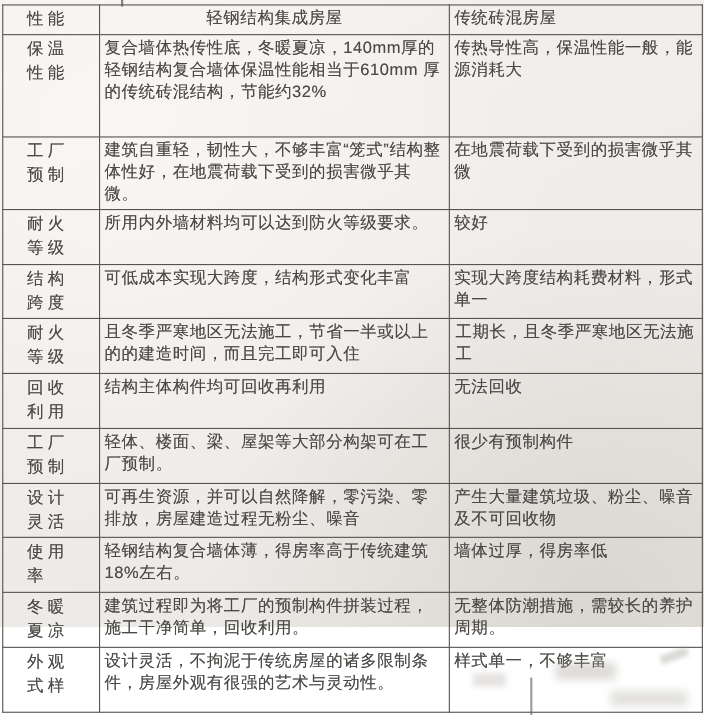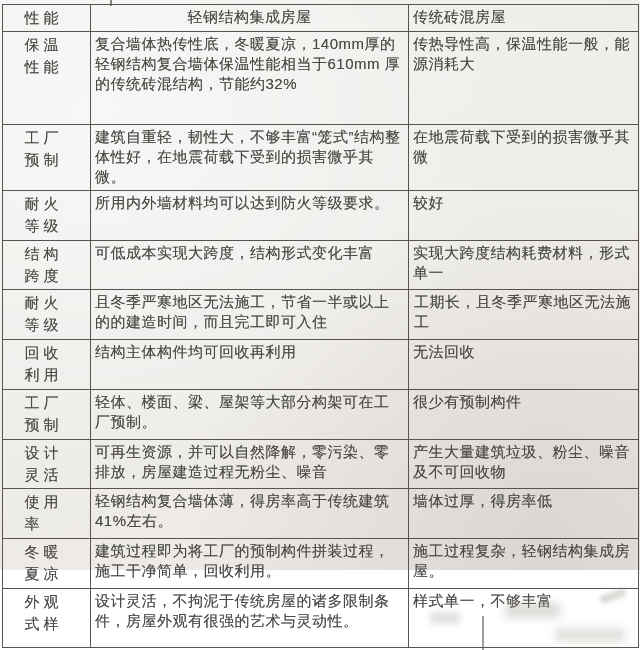--- a/index.html
+++ b/index.html
@@ -102,27 +102,27 @@
       <td class="steel">轻体、楼面、梁、屋架等大部分构架可在工厂预制。</td>
       <td class="brick">很少有预制构件</td>
     </tr>
     <tr style="height:45px">
       <td class="cat"><span class="catspan">设计灵活</span></td>
       <td class="steel">可再生资源，并可以自然降解，零污染、零排放，房屋建造过程无粉尘、噪音</td>
       <td class="brick">产生大量建筑垃圾、粉尘、噪音及不可回收物</td>
     </tr>
     <tr style="height:45px">
       <td class="cat"><span class="catspan">使用率</span></td>
-      <td class="steel">轻钢结构复合墙体薄，得房率高于传统建筑 41%左右。</td>
+      <td class="steel">轻钢结构复合墙体薄，得房率高于传统建筑 18%左右。</td>
       <td class="brick">墙体过厚，得房率低</td>
     </tr>
     <tr style="height:45px">
       <td class="cat"><span class="catspan">冬暖夏凉</span></td>
       <td class="steel">建筑过程即为将工厂的预制构件拼装过程，施工干净简单，回收利用。</td>
-      <td class="brick">施工过程复杂，轻钢结构集成房屋。</td>
+      <td class="brick">无整体防潮措施，需较长的养护周期。</td>
     </tr>
     <tr style="height:58px">
       <td class="cat"><span class="catspan">外观式样</span></td>
       <td class="steel">设计灵活，不拘泥于传统房屋的诸多限制条件，房屋外观有很强的艺术与灵动性。</td>
       <td class="brick">样式单一，不够丰富</td>
     </tr>
   </tbody>
     </table>
 
   <div class="artifact tick-top"></div>

